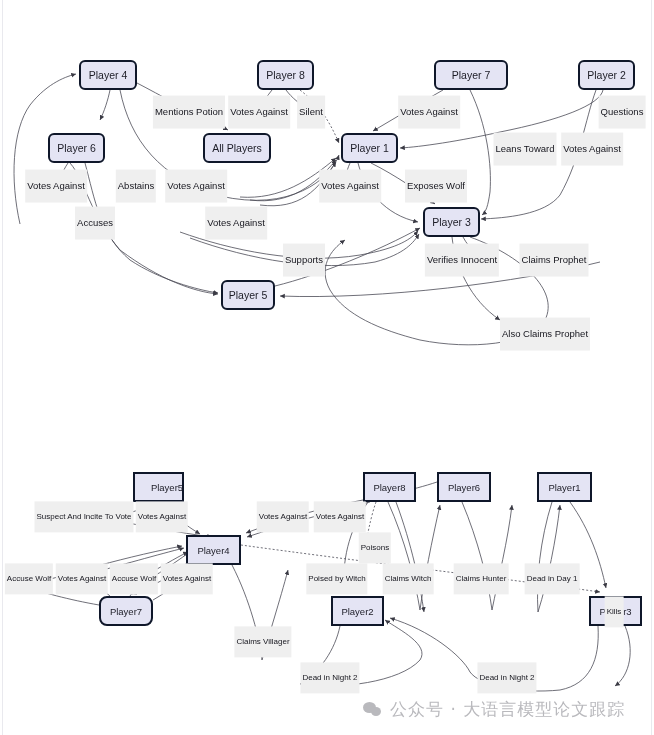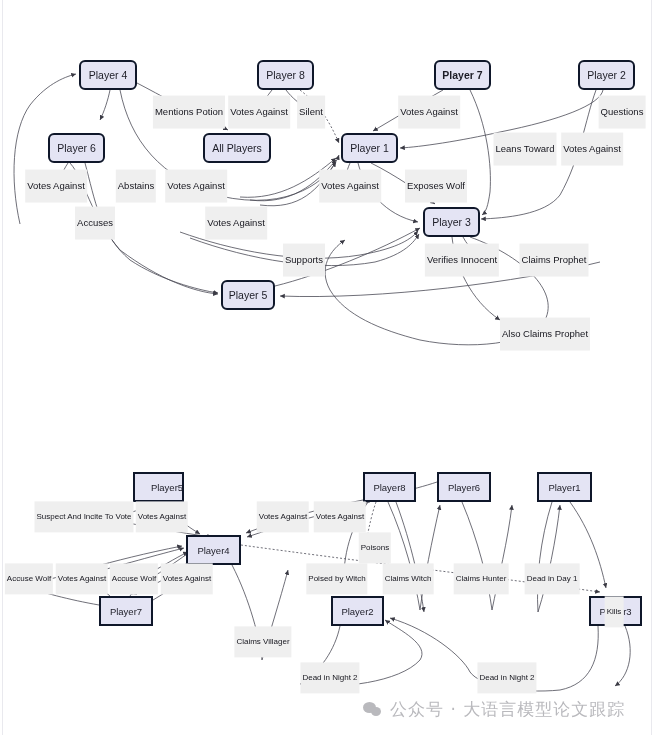--- a/index.html
+++ b/index.html
@@ -206,21 +206,21 @@
       <path d="M598,626 C600,660 590,684 560,690 C520,694 480,686 470,672 C462,656 430,630 390,618"></path>
 
       <path d="M625,626 C635,650 630,675 615,686"></path>
 
       <path d="M570,502 C590,530 600,560 606,588"></path>
     </g>
   </svg>
 
   <div class="node g1" style="left:79px;  top:60px;  width:58px;">Player 4</div>
   <div class="node g1" style="left:257px; top:60px;  width:57px;">Player 8</div>
-  <div class="node g1" style="left:434px; top:60px;  width:57px;font-weight:bold;">Player 7</div>
+  <div class="node g1" style="left:434px; top:60px;  width:74px;">Player 7</div>
   <div class="node g1" style="left:578px; top:60px;  width:57px;">Player 2</div>
   <div class="node g1" style="left:48px;  top:133px; width:57px;">Player 6</div>
   <div class="node g1" style="left:203px; top:133px; width:68px;">All Players</div>
   <div class="node g1" style="left:341px; top:133px; width:57px;">Player 1</div>
   <div class="node g1" style="left:423px; top:207px; width:57px;">Player 3</div>
   <div class="node g1" style="left:221px; top:280px; width:54px;">Player 5</div>
 
   <div class="edge-label g1" style="left:189px; top:112px;">Mentions Potion</div>
   <div class="edge-label g1" style="left:259px; top:112px;">Votes Against</div>
   <div class="edge-label g1" style="left:311px; top:112px;">Silent</div>
@@ -238,21 +238,21 @@
   <div class="edge-label g1" style="left:304px; top:260px;">Supports</div>
   <div class="edge-label g1" style="left:462px; top:260px;">Verifies Innocent</div>
   <div class="edge-label g1" style="left:554px; top:260px;">Claims Prophet</div>
   <div class="edge-label g1" style="left:545px; top:334px;">Also Claims Prophet</div>
 
   <div class="node g2" style="left:133px; top:472px; width:51px;padding-left:17px;">Player5</div>
   <div class="node g2" style="left:363px; top:472px; width:53px;">Player8</div>
   <div class="node g2" style="left:437px; top:472px; width:54px;">Player6</div>
   <div class="node g2" style="left:537px; top:472px; width:55px;">Player1</div>
   <div class="node g2" style="left:186px; top:535px; width:55px;">Player4</div>
-  <div class="node g2" style="left:99px;  top:596px; width:54px;">Player7</div>
+  <div class="node g2" style="left:99px;  top:596px; width:54px;border-radius:8px;">Player7</div>
   <div class="node g2" style="left:331px; top:596px; width:53px;">Player2</div>
   <div class="node g2" style="left:589px; top:596px; width:53px;">Player3</div>
 
   <div class="edge-label g2" style="left:84px;  top:517px;">Suspect And Incite To Vote</div>
   <div class="edge-label g2" style="left:162px; top:517px;">Votes Against</div>
   <div class="edge-label g2" style="left:283px; top:517px;">Votes Against</div>
   <div class="edge-label g2" style="left:340px; top:517px;">Votes Against</div>
   <div class="edge-label g2" style="left:375px; top:548px;">Poisons</div>
   <div class="edge-label g2" style="left:29px;  top:579px;">Accuse Wolf</div>
   <div class="edge-label g2" style="left:82px;  top:579px;">Votes Against</div>

